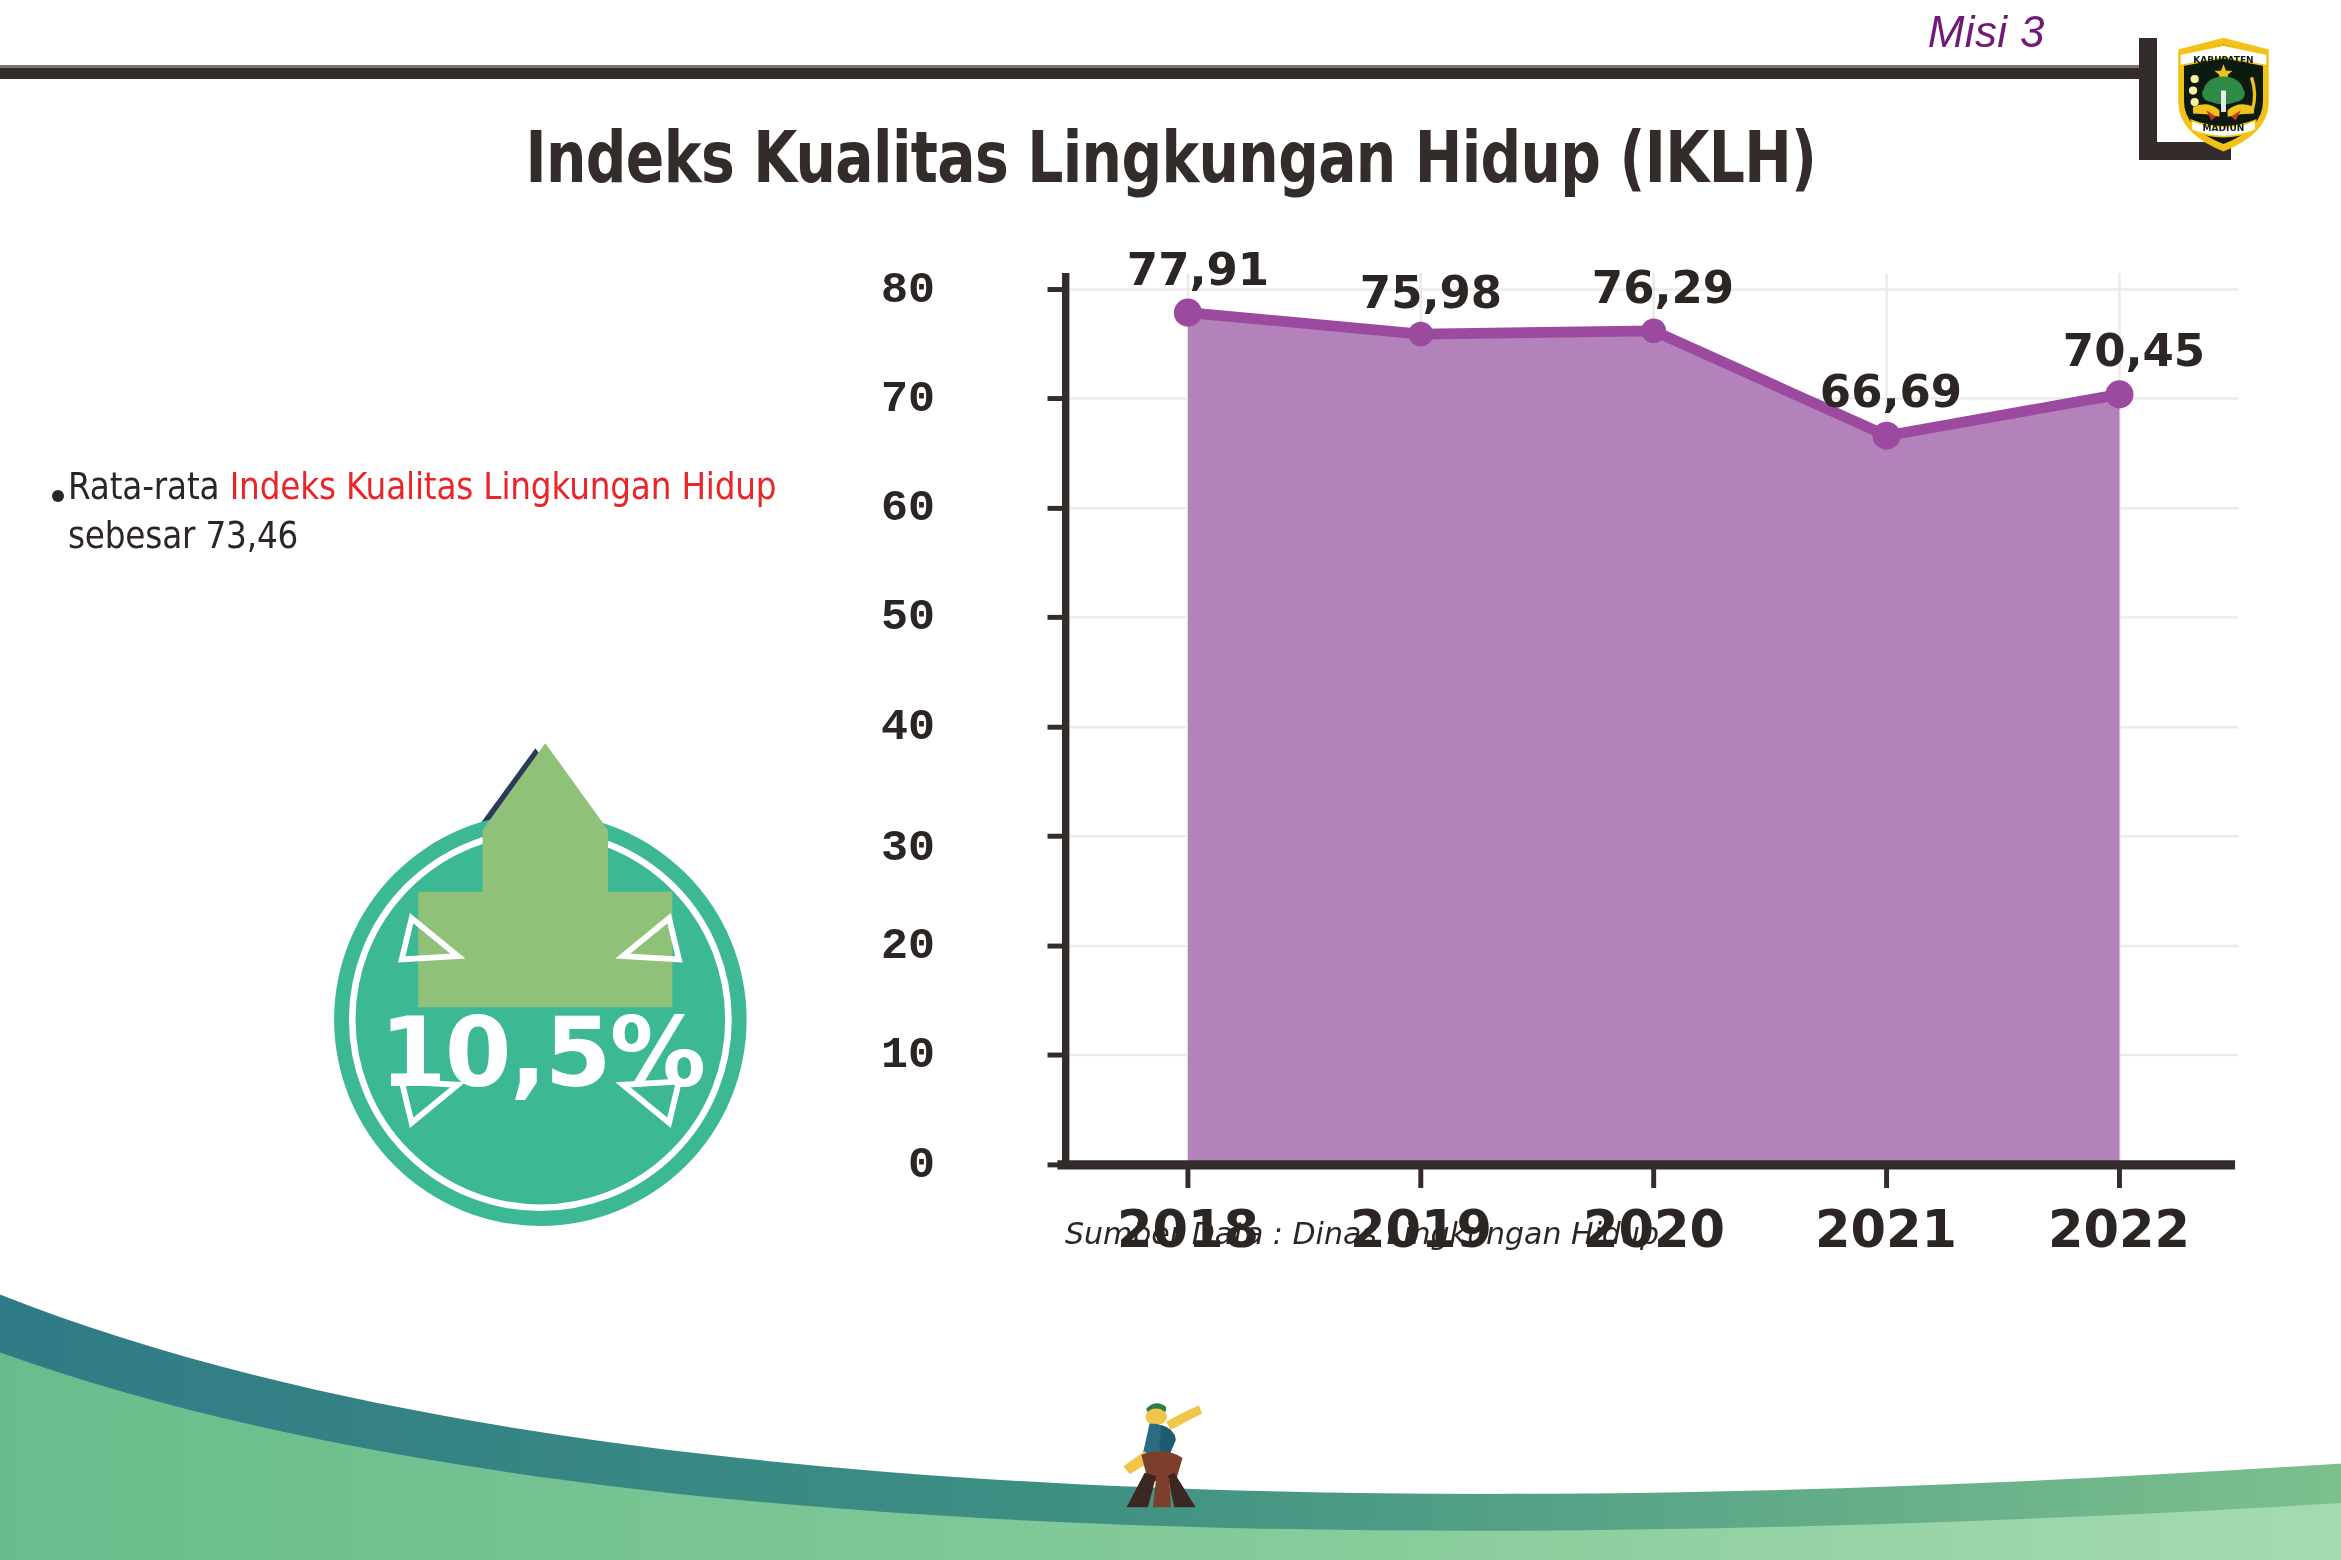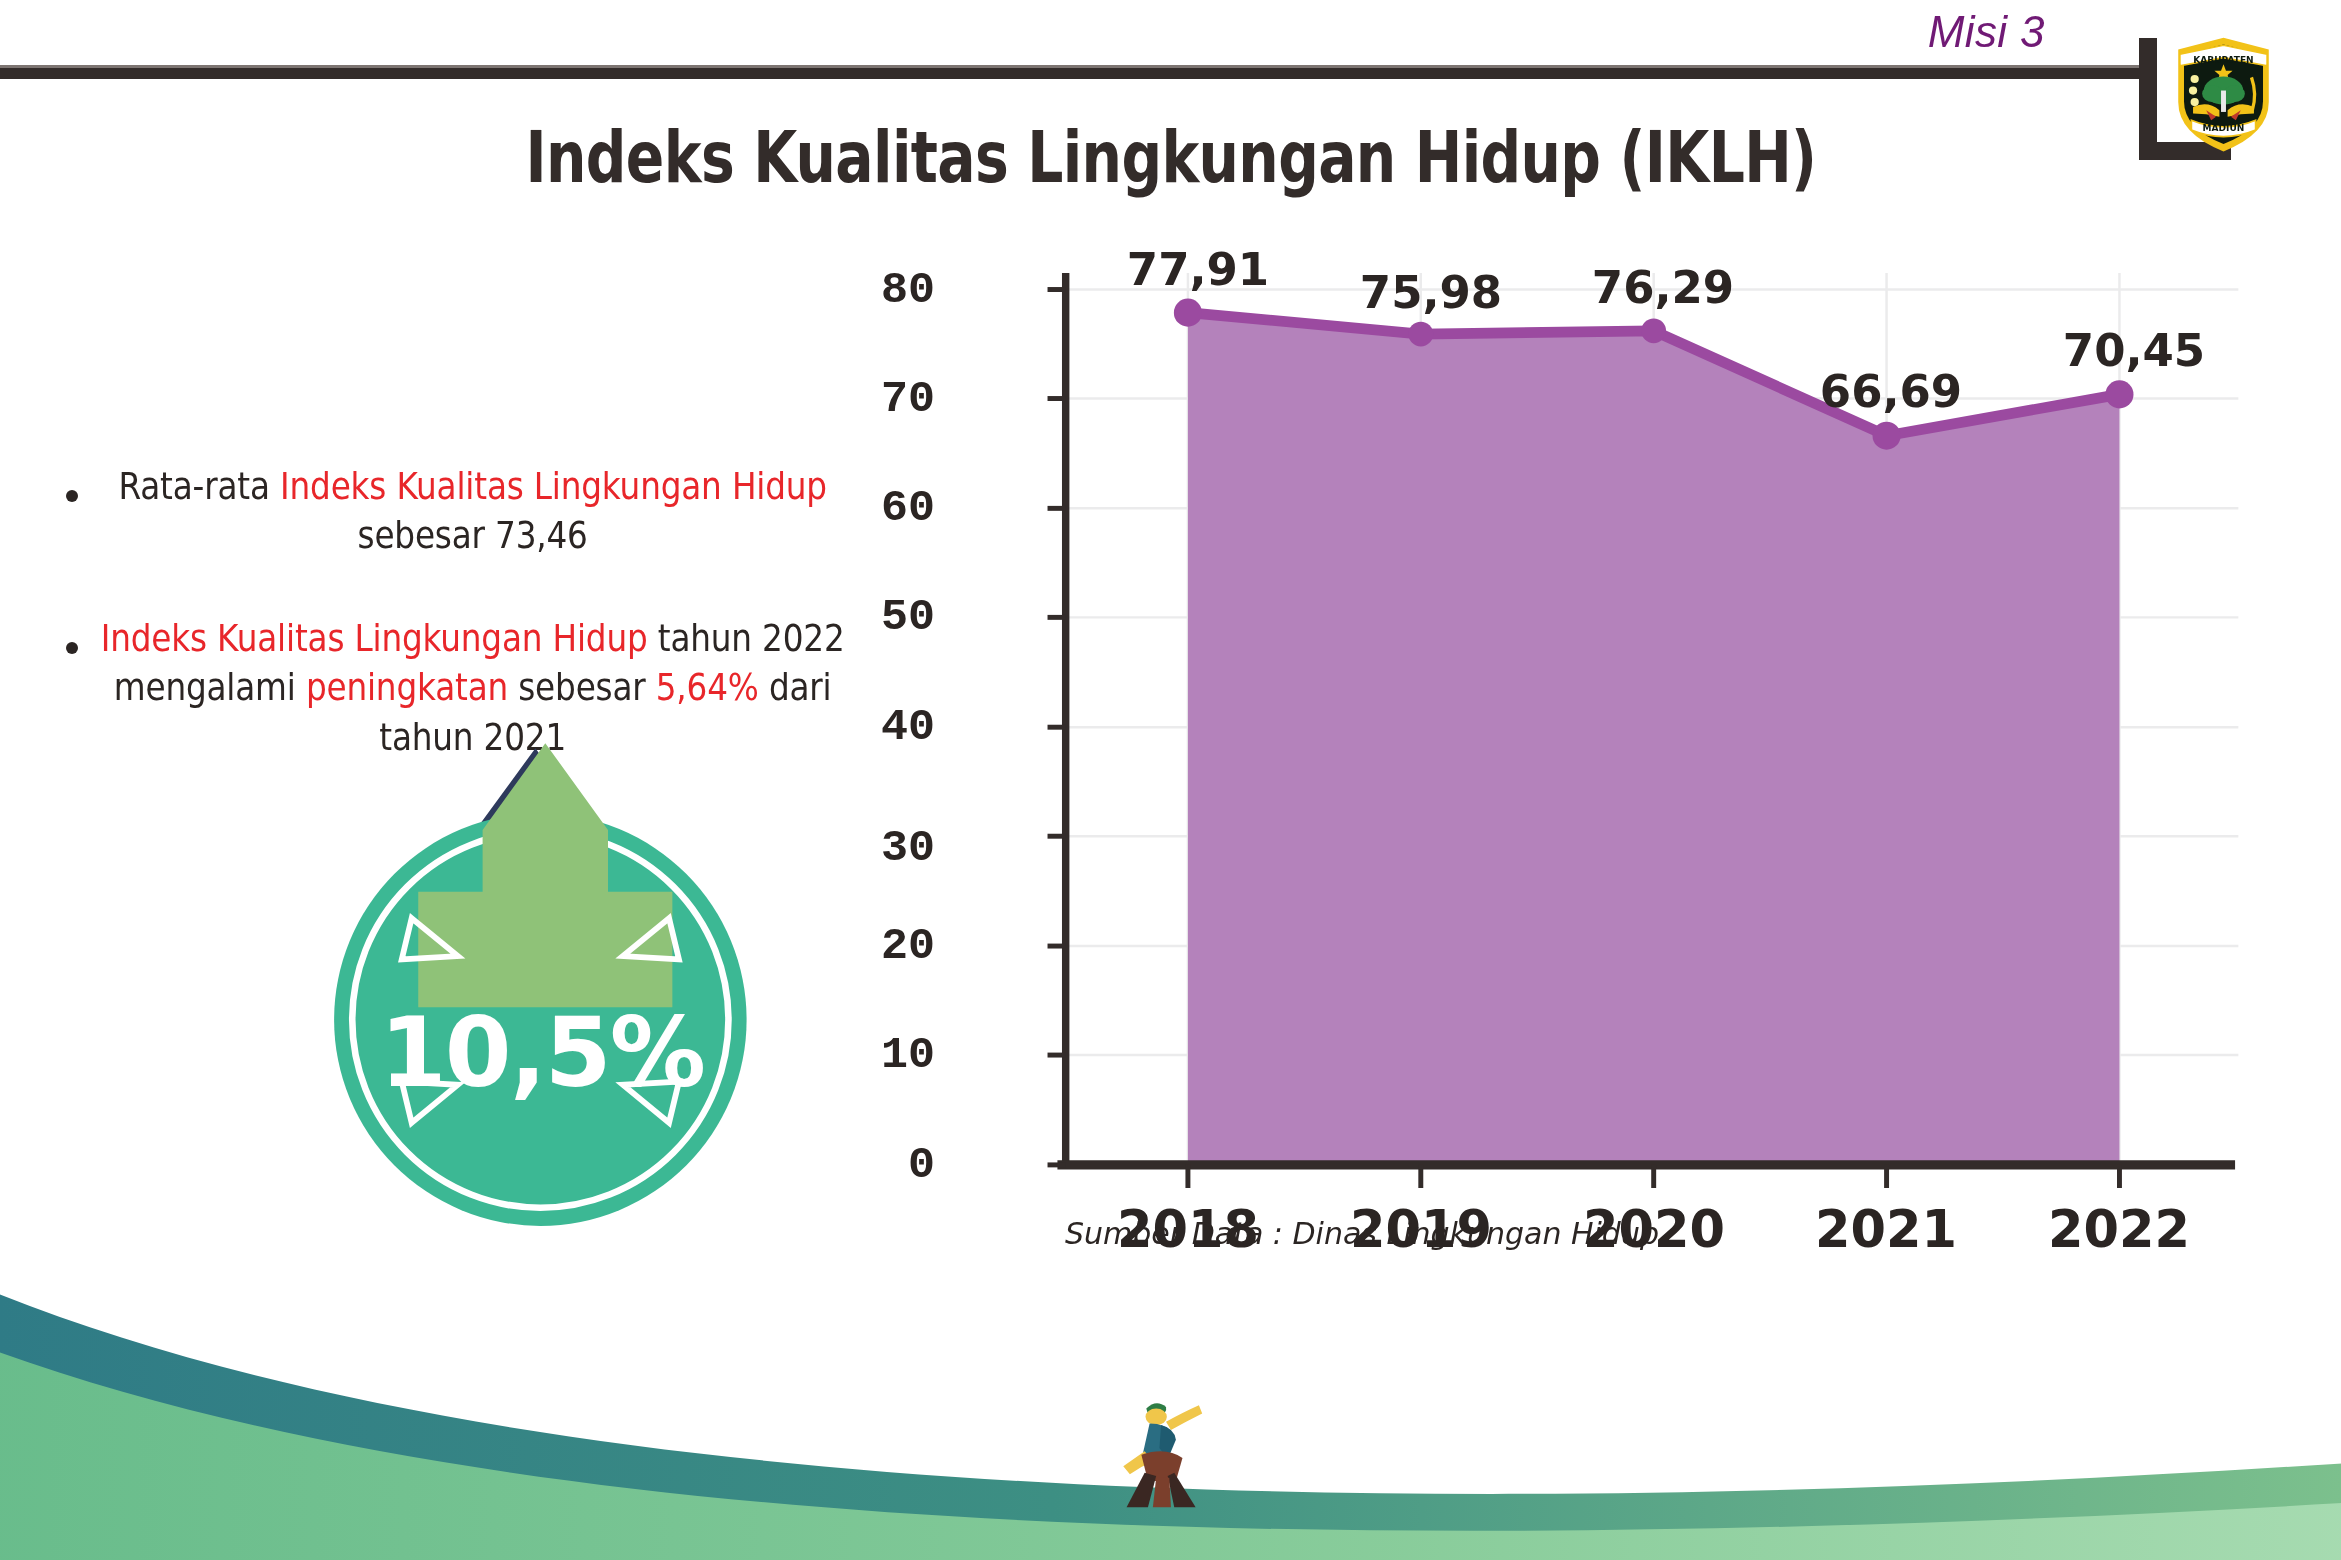--- a/index.html
+++ b/index.html
@@ -43,21 +43,21 @@
     font-family:"DejaVu Sans", sans-serif;
     font-weight:bold;
     font-size:71px;
     letter-spacing:-0.8px;
     color:#332c2a;
     transform:scaleX(0.80);
     transform-origin:center top;
   }
 
   
-  #left-col { position:absolute; left:66px; top:462px; width:925px;text-align:center; }
+  #left-col { position:absolute; left:52px; top:462px; width:925px; }
   .bullet-row { display:flex; align-items:flex-start; margin-bottom:53px; }
   .bullet-dot {
     flex:0 0 auto; width:12.4px; height:12.4px; border-radius:50%;
     background:#2b2523; margin-top:28px; margin-right:4.1px;
   }
   .bullet-text {
     font-family:"DejaVu Sans", sans-serif;
     font-size:38px;
     line-height:1.30;
     color:#2b2523;
@@ -164,26 +164,20 @@
 
 <div id="left-col">
 
   <div class="bullet-row">
     <div class="bullet-dot"></div>
     <div class="bullet-text">
       <span>Rata-rata </span><span class="red">Indeks Kualitas Lingkungan Hidup</span><span> sebesar 73,46</span>
     </div>
   </div>
 
-  <div class="bullet-row">
-    <div class="bullet-dot"></div>
-    <div class="bullet-text">
-      <span class="red">Indeks Kualitas Lingkungan Hidup</span><span> tahun 2022 mengalami </span><span class="red">peningkatan</span><span> sebesar </span><span class="red">5,64%</span><span> dari tahun 2021</span>
-    </div>
-  </div>
 
 </div>
 
 <div id="badge-wrap">
   <svg viewBox="0 0 540 600" width="446" height="495">
 
     <path d="M108 335 L108 195 L186 195 L186 120 L262 16 L338 120 L338 195 L416 195 L416 335 Z" fill="#2e3a5c"></path>
 
     <circle cx="268" cy="345" r="250" fill="#3cb894"></circle>
     <circle cx="268" cy="345" r="228" fill="none" stroke="#ffffff" stroke-width="8"></circle>

